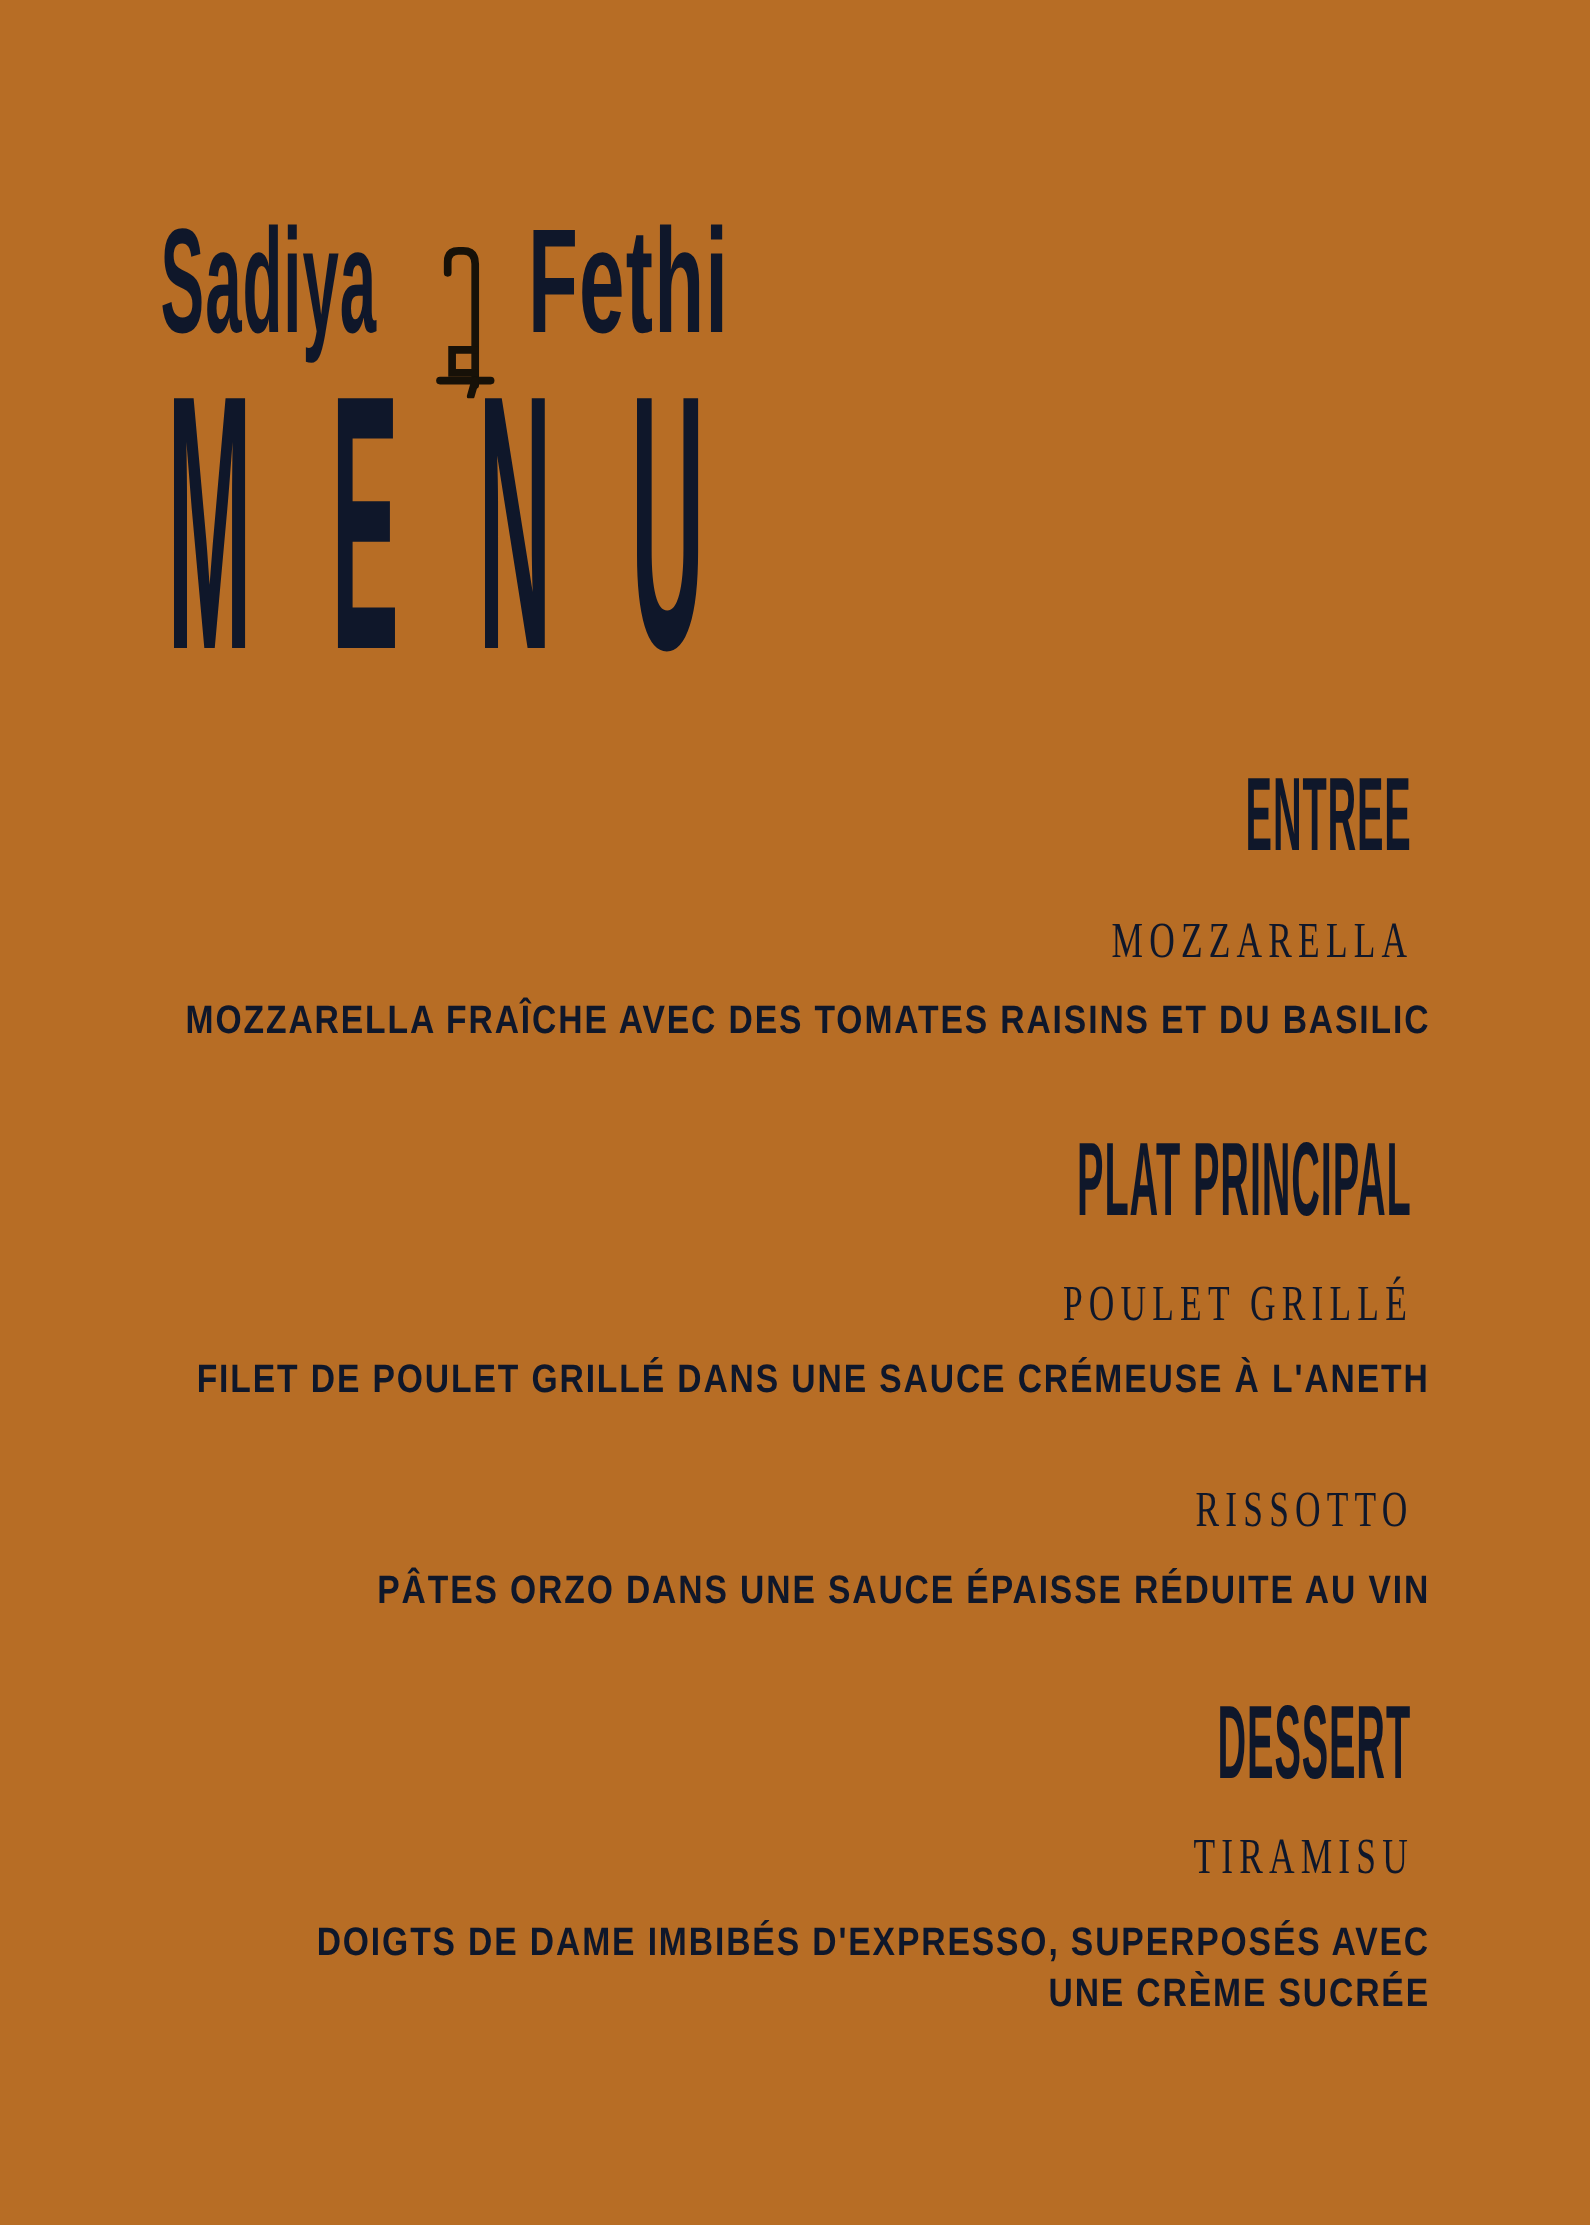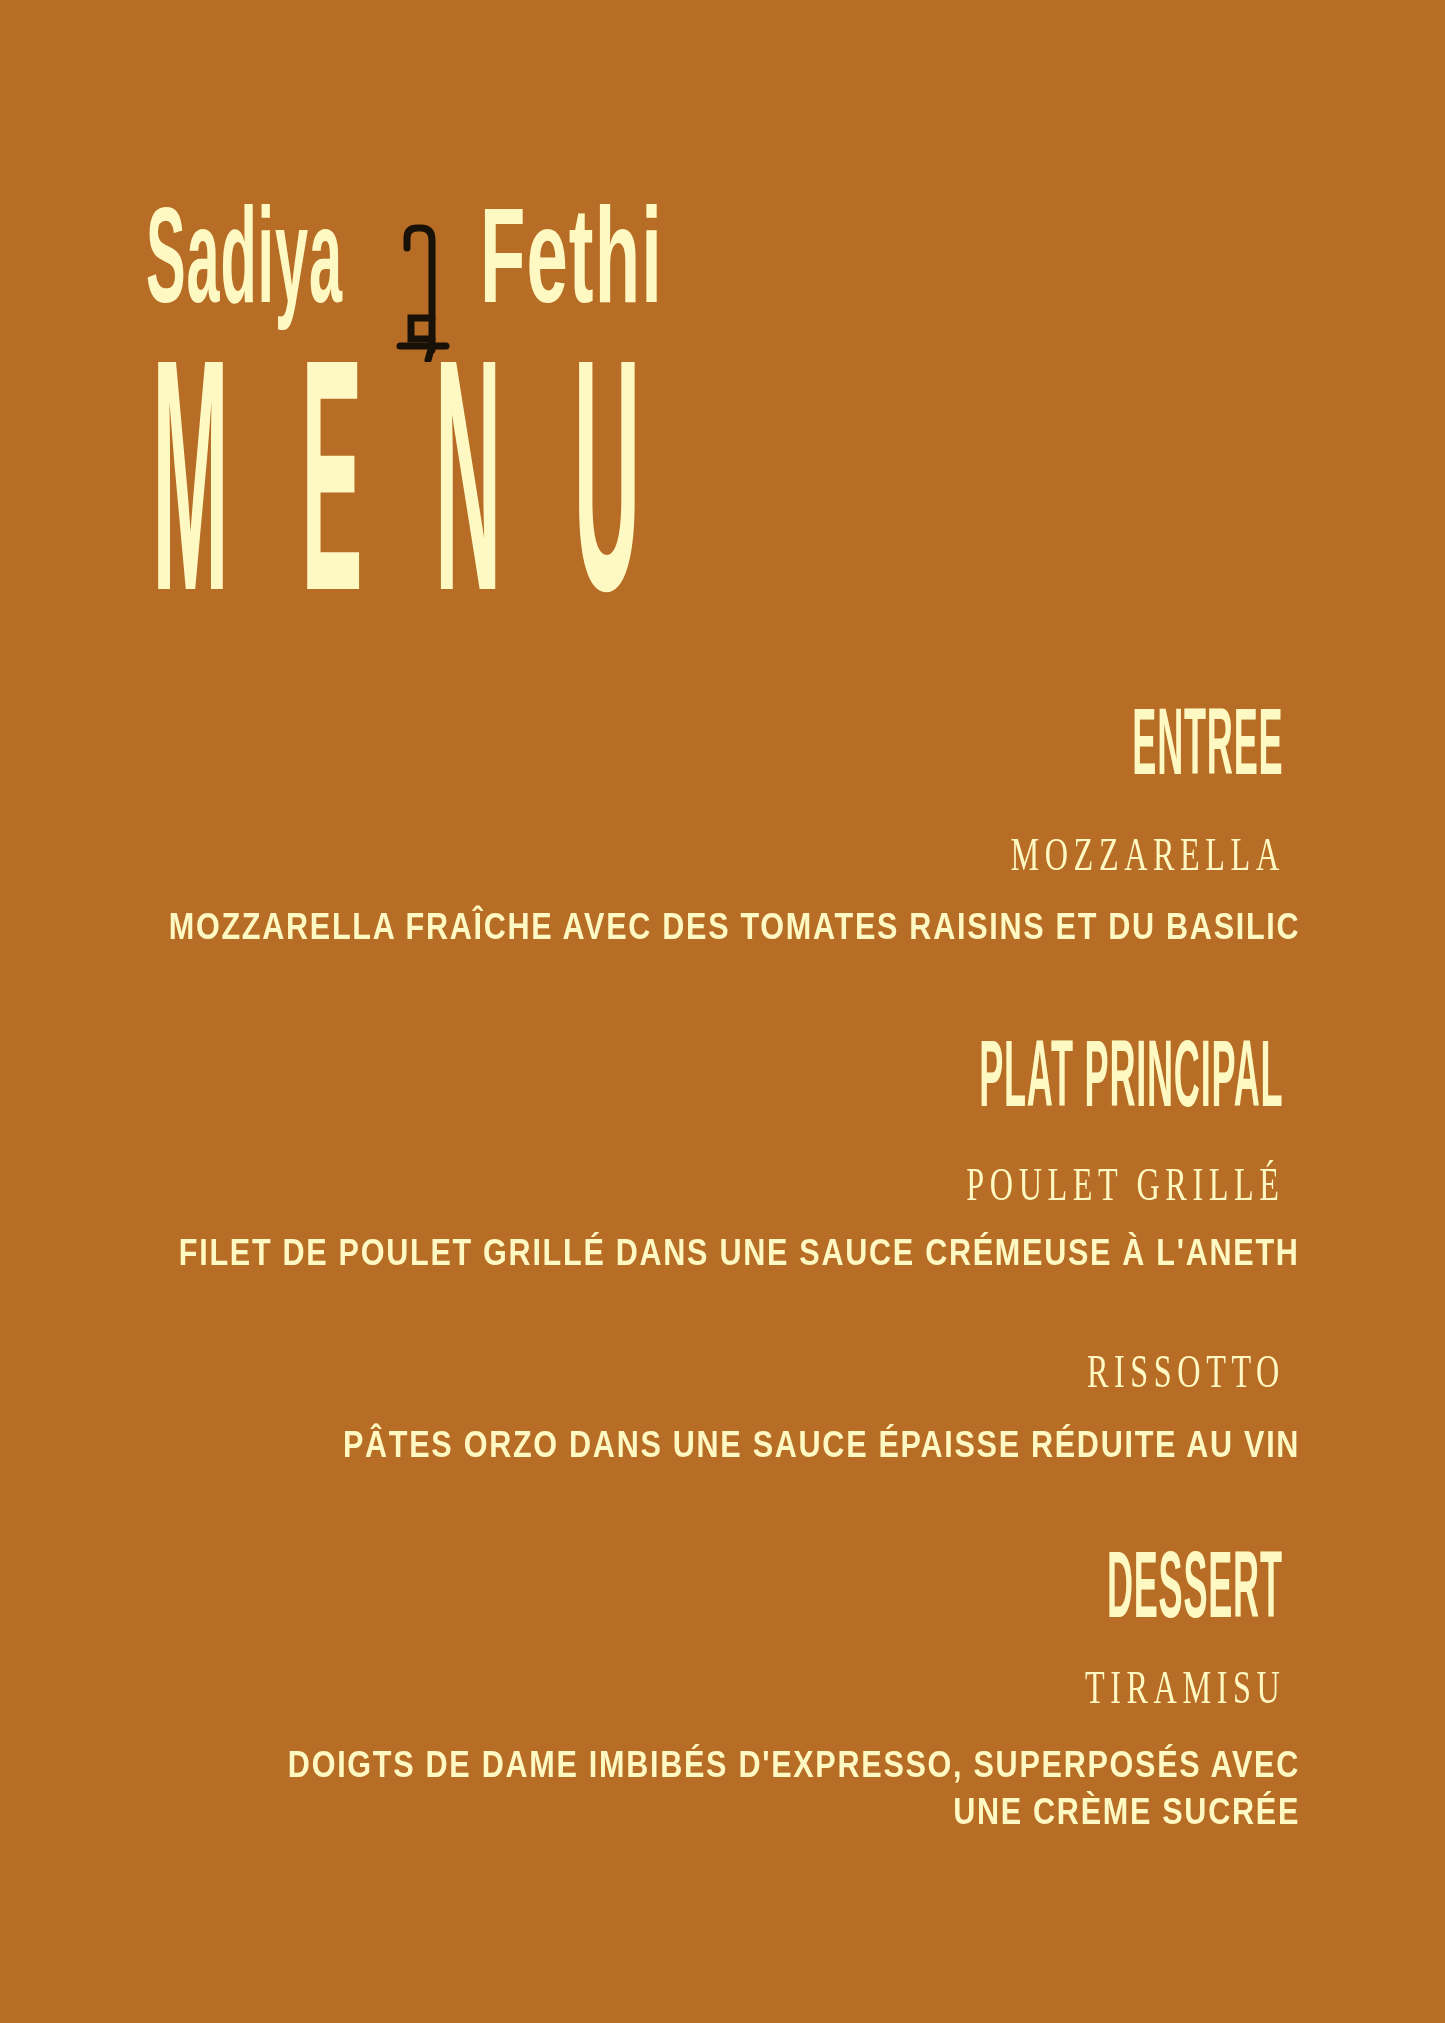--- a/index.html
+++ b/index.html
@@ -2,21 +2,21 @@
 <html><head>
 <meta charset="utf-8">
 <style>
   html,body{margin:0;padding:0;background:#8a5317;}
   .page{
     position:relative;
     width:1445px;height:2023px;
     background:#b76d25;
     overflow:hidden;
     font-family:"Liberation Sans","DejaVu Sans",sans-serif;
-    color:#fef9c3;
+    color:#0f172a;
   }
   
   .couple-name{
     position:absolute;top:188px;
     font-size:135px;line-height:1;font-weight:bold;
     white-space:nowrap;letter-spacing:2px;
   }
   .name-first{left:146px;transform:scaleX(.44);transform-origin:left top;}
   .name-second{left:480px;transform:scaleX(.55);transform-origin:left top;}
   .amp-wrap{position:absolute;left:392px;top:222px;width:58px;height:140px;}

